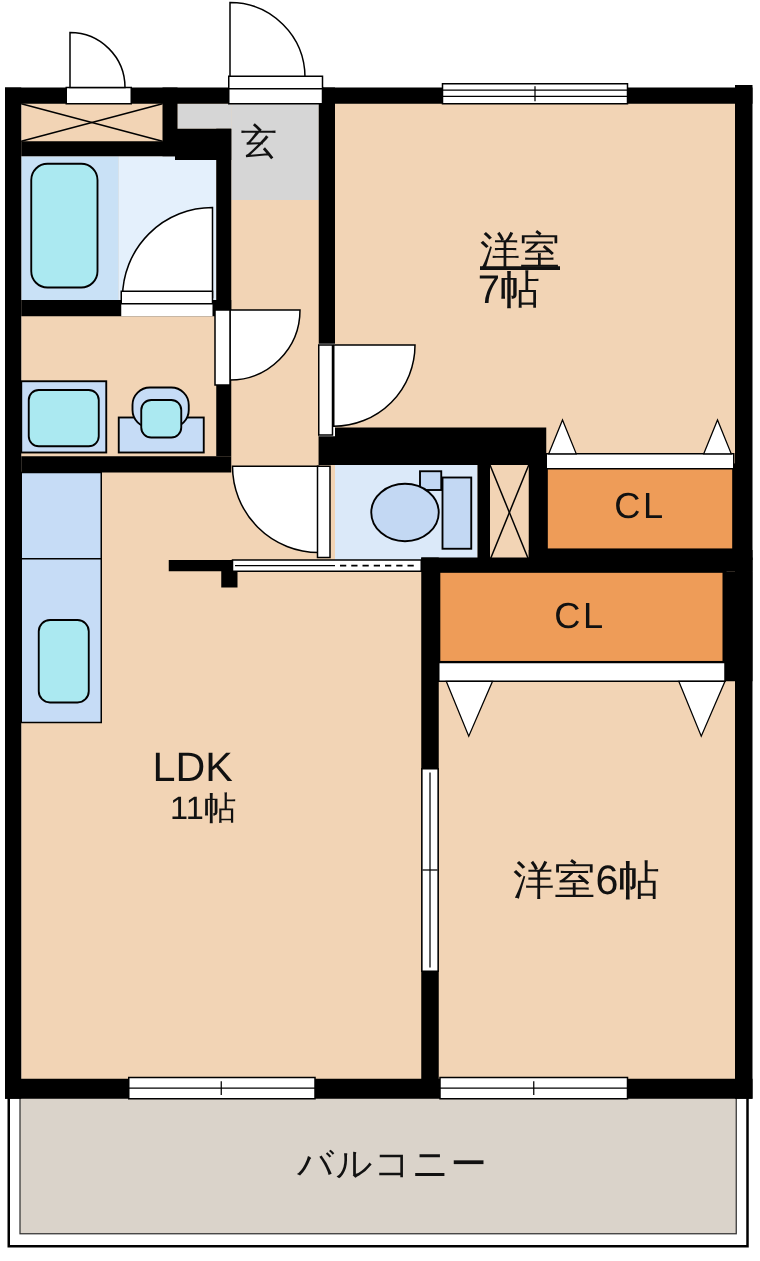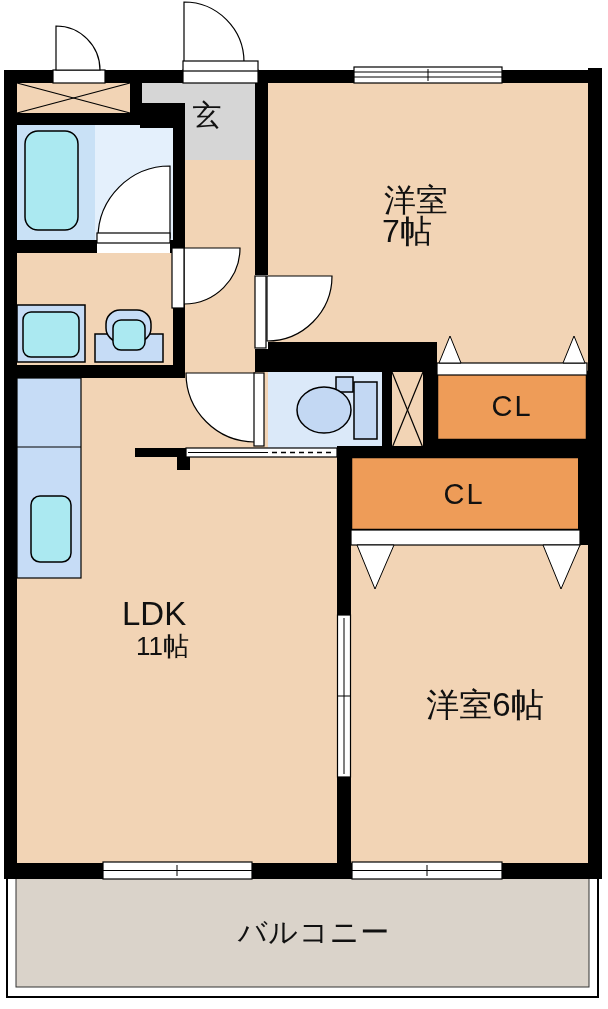--- a/index.html
+++ b/index.html
@@ -178,21 +178,21 @@
   </g>
 
   <g>
     <rect x="352" y="862" width="150" height="17" class="white"></rect>
     <line x1="352" y1="870.5" x2="502" y2="870.5" class="thin" style="stroke-width:1"></line>
     <line x1="427" y1="865" x2="427" y2="876" class="thin" style="stroke-width:1"></line>
   </g>
 </svg>
 
 <div class="lbl center" style="left:207px;top:115px;font-size:29px;">玄</div>
-<div class="lbl center" style="left:416px;top:200px;font-size:32px;">洋室</div>
+<div class="lbl center" style="left:416px;top:200px;font-size:32px;text-decoration:underline;">洋室</div>
 <div class="lbl center" style="left:407px;top:231px;font-size:32px;">7帖</div>
 <div class="lbl" style="left:122px;top:597px;font-size:33px;">LDK</div>
 <div class="lbl" style="left:136px;top:633px;font-size:26px;">11帖</div>
 <div class="lbl center" style="left:512px;top:406px;font-size:29px;letter-spacing:2px;">CL</div>
 <div class="lbl center" style="left:464px;top:494px;font-size:29px;letter-spacing:2px;">CL</div>
-<div class="lbl center" style="left:469px;top:704px;font-size:33px;margin-left:16px;">洋室6帖</div>
+<div class="lbl center" style="left:469px;top:704px;font-size:33px;">洋室6帖</div>
 <div class="lbl center" style="left:314px;top:932px;font-size:29px;letter-spacing:1px;">バルコニー</div>
 </div>
 
 </body></html>

